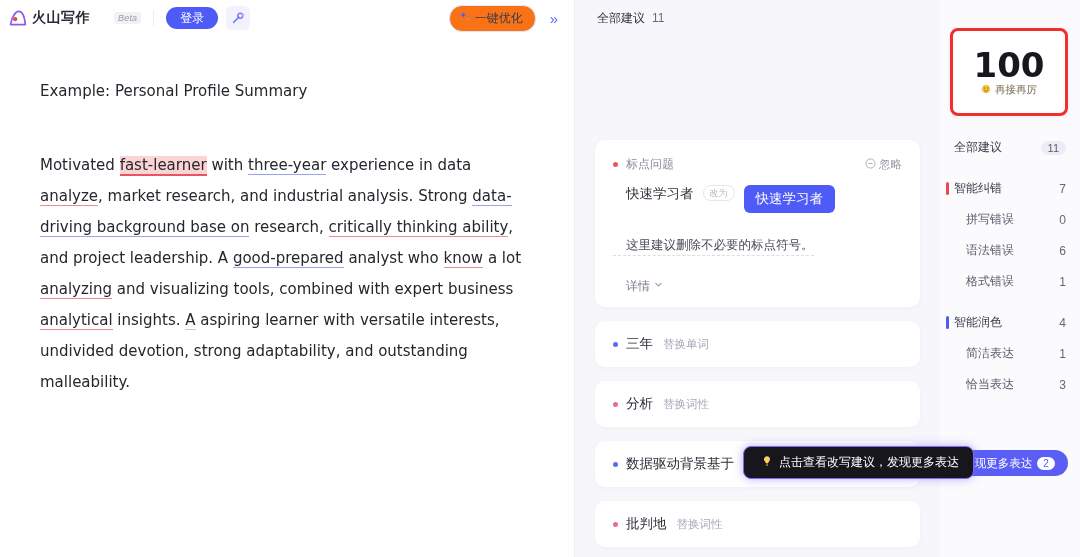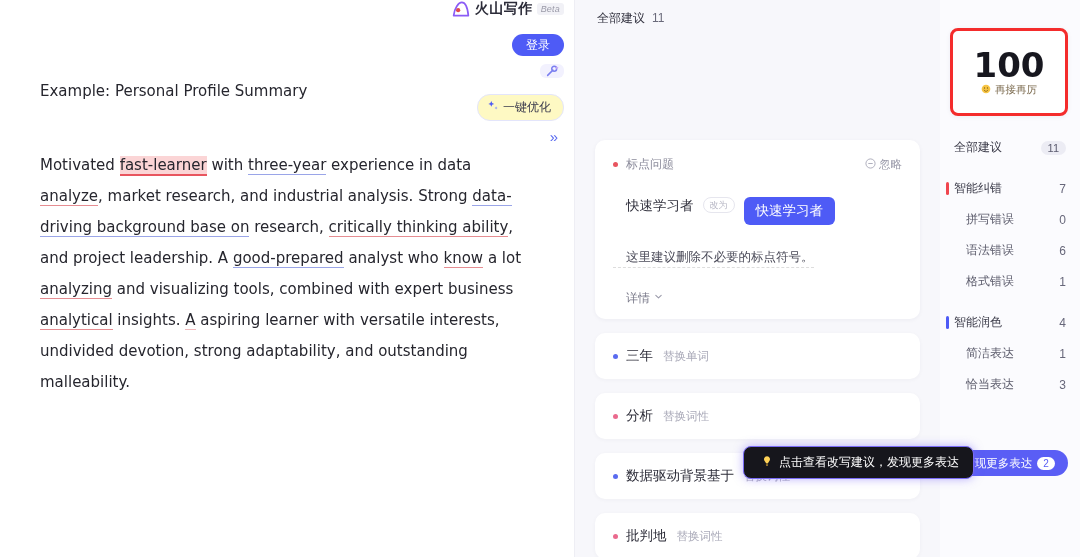--- a/index.html
+++ b/index.html
@@ -12,51 +12,50 @@
   #app { position: relative; width: 1080px; height: 557px; display: flex; }
 
   
   .editor-pane {
     width: 575px; height: 557px;
     background: #ffffff;
     position: relative;
     border-right: 1px solid #eeeef4;
   }
   .topbar {
-    height: 36px; display: flex; align-items: flex-end;
+    height: 36px; display: flex; align-items: center;
     padding: 0 10px 0 8px; gap: 8px;
     background: #ffffff;
-    flex-direction: column;
   }
   .logo-wrap { display: flex; align-items: center; gap: 4px; }
   .logo-mark { width: 20px; height: 18px; flex: 0 0 auto; }
   .logo-text {
     font-size: 14px; font-weight: bold; color: #2b2b38; letter-spacing: .5px;
   }
   .beta-badge {
     font-size: 9px; color: #9a9aa8; background: #f1f1f6;
-    padding: 1px 4px; border-radius: 3px; margin-left: 0;
+    padding: 1px 4px; border-radius: 3px; margin-left: 20px;
     letter-spacing: .2px;
     font-style: italic;
   }
   .divider-v { width: 1px; height: 16px; background: #ececf2; margin: 0 4px; }
   .login-btn {
     background: #4e5bf6; color: #fff; font-size: 12px;
     padding: 4px 14px; border-radius: 12px; border: none;
     cursor: pointer; line-height: 14px;
   }
   .magic-btn {
     width: 24px; height: 24px; border-radius: 6px;
     background: #f2f1fe; display: flex; align-items: center; justify-content: center;
     cursor: pointer;
   }
   .topbar-spacer { flex: 1 1 auto; }
   .optimize-btn {
     display: flex; align-items: center; gap: 4px;
-    background: #fef9c3; border: 1px solid #e3e5fb;
+    background: #f97316; border: 1px solid #e3e5fb;
     border-radius: 13px; padding: 4px 12px 4px 9px;
     font-size: 12px; color: #3a3a4c; cursor: pointer;
   }
   .collapse-btn {
     font-size: 15px; color: #5a6bf0; cursor: pointer;
     padding: 0 6px; line-height: 1;
   }
 
   .doc {
     padding: 44px 40px 0 40px;
@@ -85,21 +84,21 @@
   .sug-head .cnt { color: #6a6a7a; font-size: 12px; }
 
   .sug-scroll { padding: 104px 20px 0 20px; }
 
   .card {
     background: #ffffff; border-radius: 10px;
     padding: 16px 18px 12px 18px;
     box-shadow: 0 1px 4px rgba(40,40,80,.05);
     margin-bottom: 14px;
   }
-  .card-head { display: flex; align-items: center; margin-bottom: 24px; }
+  .card-head { display: flex; align-items: center; margin-bottom: 12px; }
   .dot { width: 5px; height: 5px; border-radius: 50%; margin-right: 8px; flex:0 0 auto;}
   .dot.red { background: #e8555f; }
   .dot.blue { background: #5a6bf0; }
   .dot.pink { background: #ea6a8e; }
   .card-type { font-size: 12px; color: #8b8b9b; }
   .card-head-sp { flex: 1 1 auto; }
   .ignore {
     display: flex; align-items: center; gap: 3px;
     font-size: 11.5px; color: #9a9aaa; cursor: pointer;
   }

